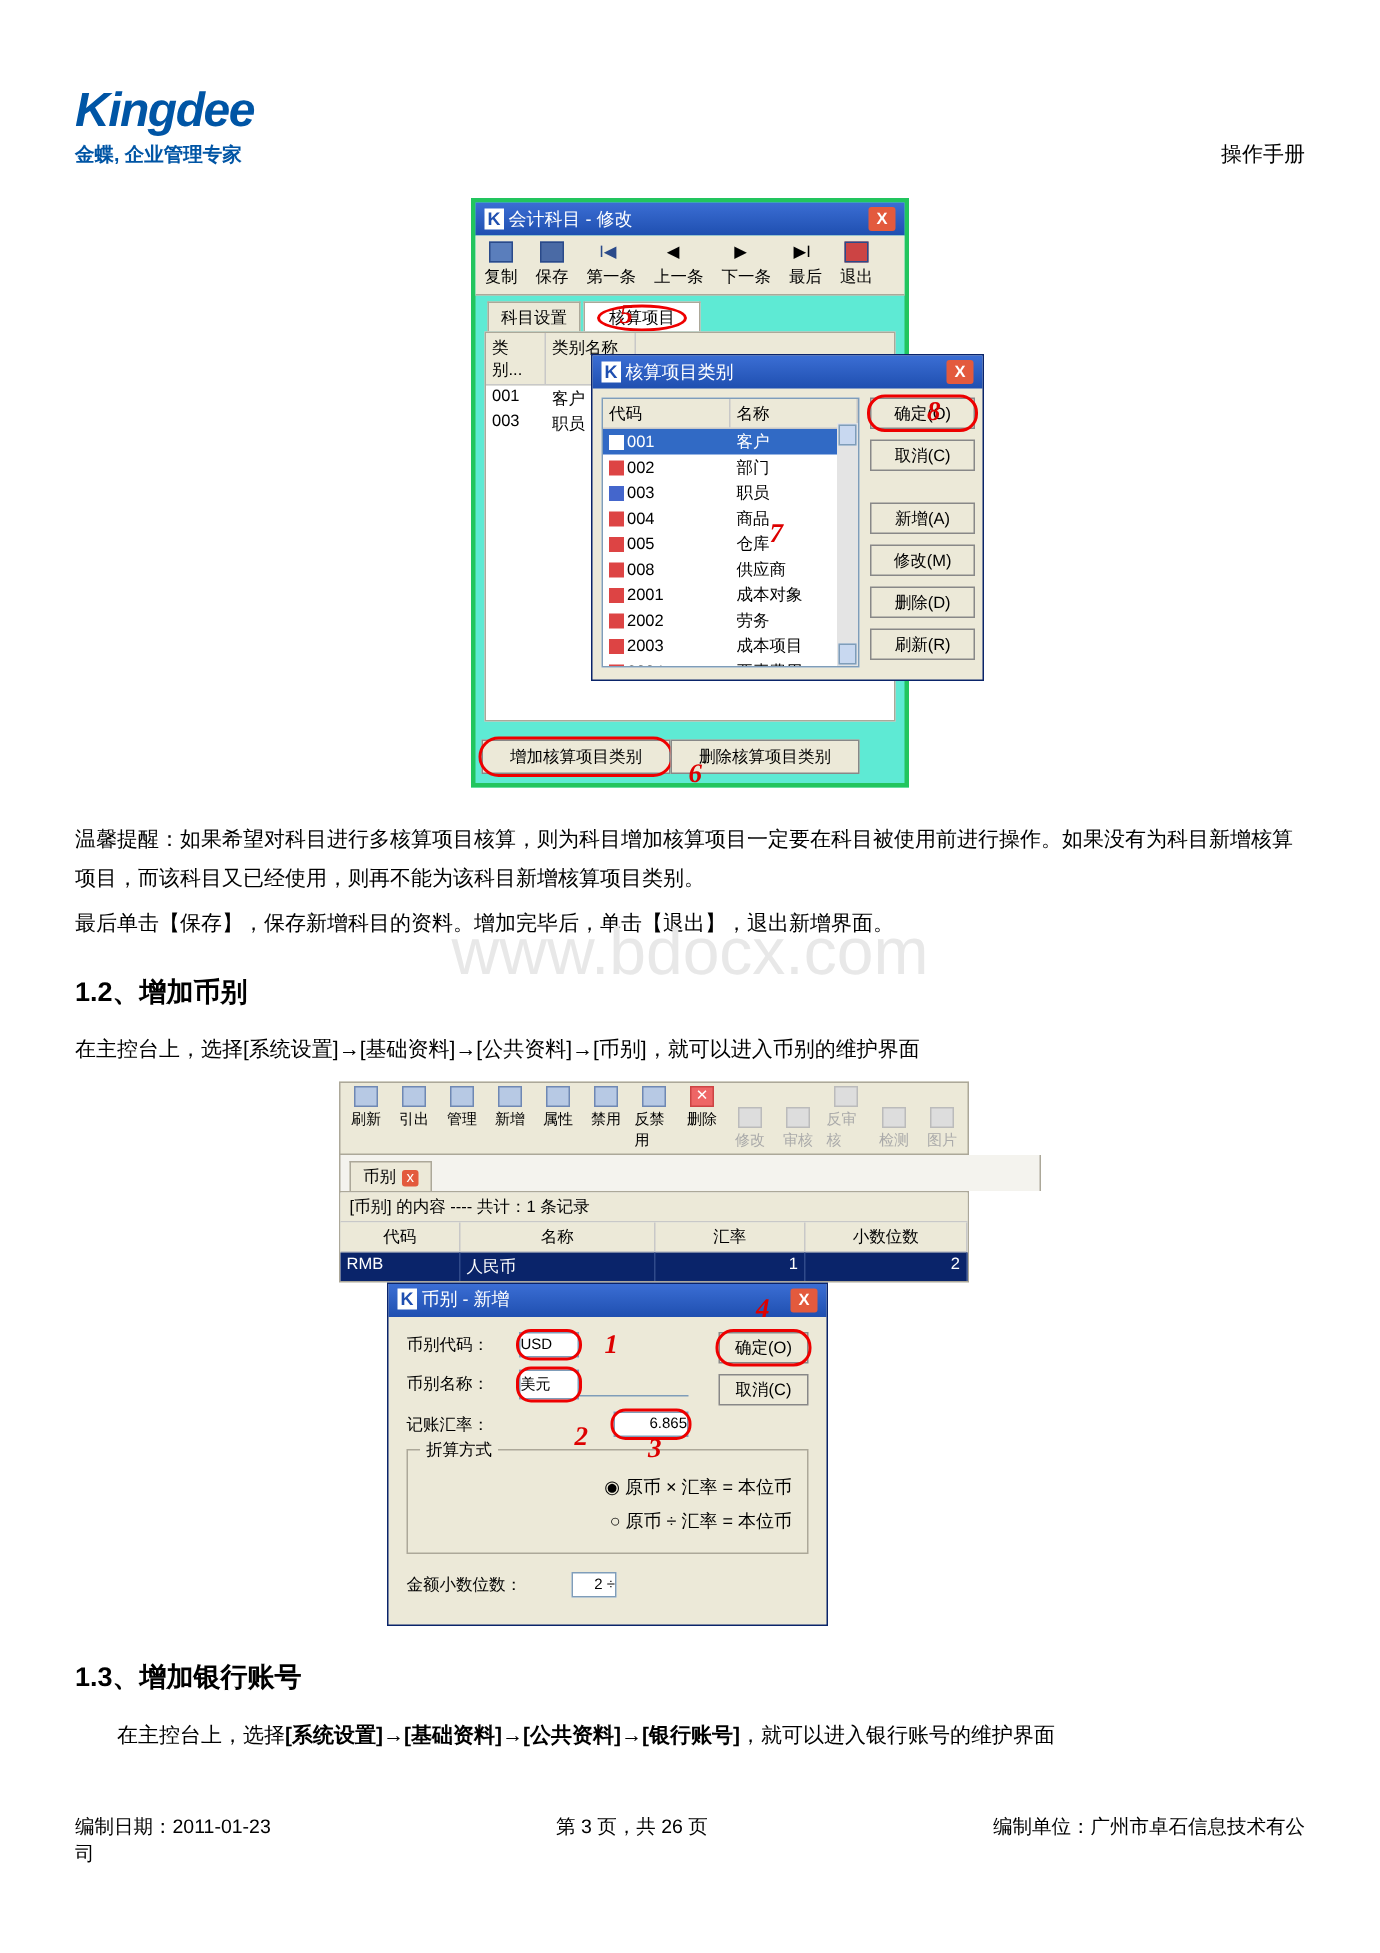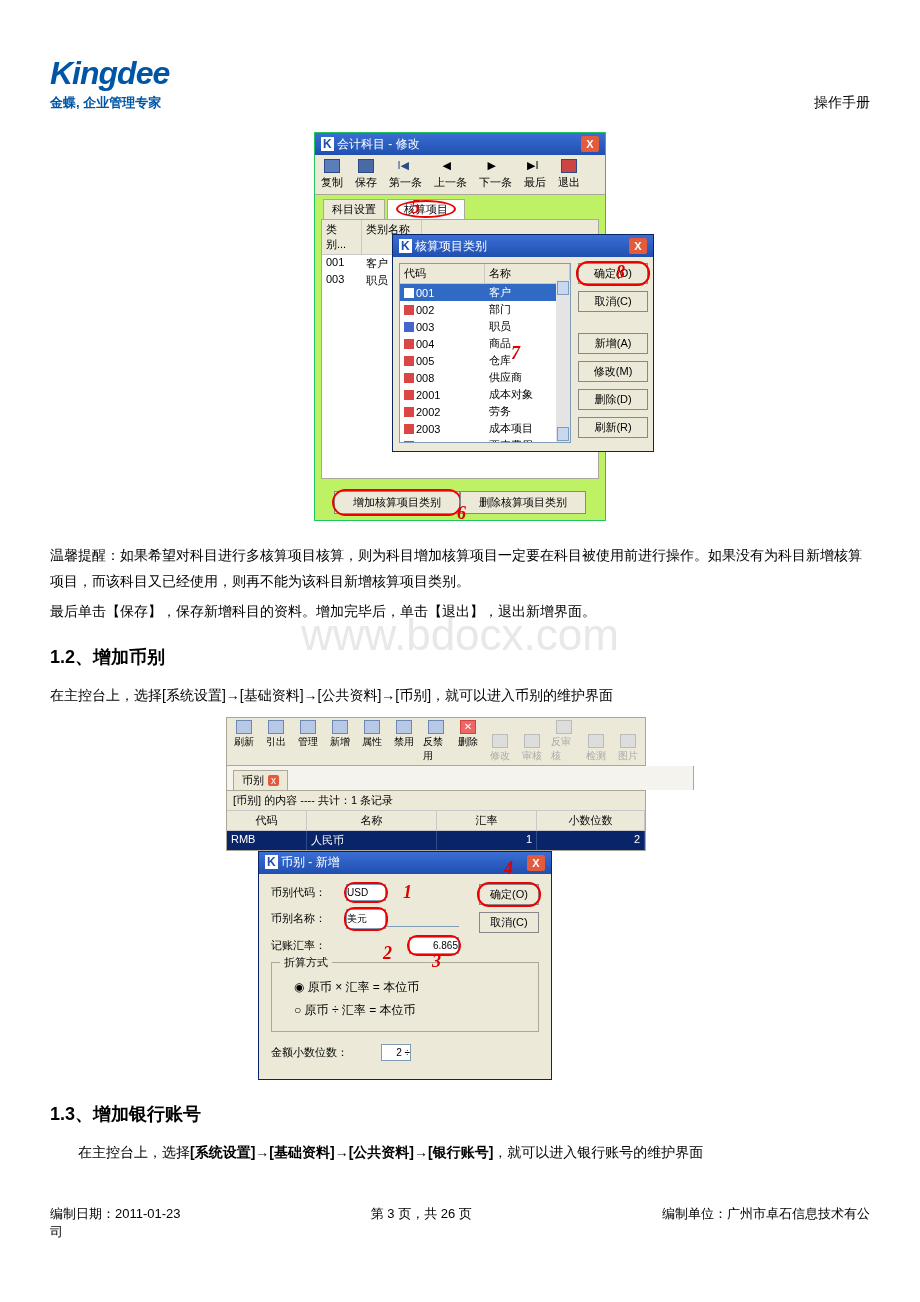--- a/index.html
+++ b/index.html
@@ -11,21 +11,21 @@
     .logo-block { }
     .logo-text { font-family: Arial, sans-serif; font-weight: bold; font-style: italic; font-size: 32px; color: #0055a5; letter-spacing: -1px; }
     .logo-sub { font-size: 13px; color: #0055a5; font-weight: bold; margin-top: 2px; }
     .header-right { font-size: 14px; color: #000; }
     
     .watermark { position: absolute; top: 610px; left: 0; right: 0; text-align: center; font-size: 44px; color: #e8e8e8; font-family: Arial; z-index: 0; pointer-events: none; }
     
     .fig-wrap { text-align: center; margin: 8px 0 22px 0; }
     
     
-    .win1 { display: inline-block; width: 292px; background: #bef264; border: 1px solid #22c55e; text-align: left; font-size: 11px; position: relative; }
+    .win1 { display: inline-block; width: 292px; background: #5eead4; border: 3px solid #22c55e; text-align: left; font-size: 11px; position: relative; }
     .titlebar { background: linear-gradient(to bottom, #3b6ed4, #1f4fb0); color: #fff; height: 22px; padding: 3px 6px; display: flex; align-items: center; justify-content: space-between; font-size: 12px; }
     .titlebar .closex { background: #e35a3d; color: #fff; width: 18px; height: 16px; text-align: center; border-radius: 2px; font-family: Arial; font-size: 11px; line-height: 16px; font-weight: bold; }
     .tb { background: #ece9d8; border-bottom: 1px solid #aca899; padding: 4px 6px; display: flex; gap: 12px; }
     .tbitem { display: flex; flex-direction: column; align-items: center; font-size: 11px; gap: 2px; }
     .tbico { width: 16px; height: 14px; background: #5a7ebc; border: 1px solid #2a4a8a; }
     .tabrow { padding: 4px 8px 0 8px; }
     .tab { display: inline-block; padding: 2px 8px; background: #ece9d8; border: 1px solid #aca899; border-bottom: none; font-size: 11px; margin-right: -1px; }
     .tab.active { background: #fff; }
     .tab-ellipse { border: 2px solid #e00; border-radius: 50%; padding: 1px 6px; }
     .ann { position: absolute; color: #d00; font-family: "Times New Roman"; font-style: italic; font-size: 18px; font-weight: bold; z-index: 10; }
@@ -40,21 +40,21 @@
     .sub-list .row div { flex: 1; padding: 1px 4px; display: flex; align-items: center; gap: 2px;}
     .sub-list .row.sel { background: #316ac5; color: #fff; }
     .mini-ico { width: 10px; height: 10px; background: #d44; display: inline-block; }
     .sub-btns { display: inline-block; vertical-align: top; margin: 6px 4px; width: 70px; }
     .btn { background: #ece9d8; border: 1px solid #888; padding: 2px 0; font-size: 11px; text-align: center; margin-bottom: 7px; cursor: pointer; }
     .btn.circled { position: relative; }
     .btn.circled::after { content:""; position:absolute; left:-3px; top:-3px; right:-3px; bottom:-3px; border:2px solid #e00; border-radius: 12px; pointer-events:none; }
     .scrollv { position:absolute; right:0; top:16px; bottom:0; width:14px; background:#e4e4e4; }
     .scrollv .th { position:absolute; left:1px; right:1px; bottom:1px; height:14px; background:#c8d8f0; border:1px solid #7f9db9; }
     .scrollv .tt { position:absolute; left:1px; right:1px; top:1px; height:14px; background:#c8d8f0; border:1px solid #7f9db9; }
-    .bottom-btns { display: flex; justify-content: center; padding: 6px 4px; }
+    .bottom-btns { display: flex; justify-content: flex-start; padding: 6px 4px; }
     .lgbtn { background: #ece9d8; border: 1px solid #888; padding: 3px 18px; font-size: 11px; position: relative; }
     .lgbtn.circled::after { content:""; position:absolute; left:-3px; top:-3px; right:-3px; bottom:-3px; border:2px solid #e00; border-radius: 14px; pointer-events:none; }
     
     .para { font-size: 14px; color: #000; line-height: 1.85; margin-bottom: 4px; }
     
     .h2 { font-size: 18px; font-weight: bold; font-family: Arial, "SimHei"; margin: 20px 0 14px 0; }
     
     
     .win2wrap { display: inline-block; text-align: left; font-size: 11px; position: relative; }
     .tb2 { background: #ece9d8; border: 1px solid #aca899; padding: 2px 4px; display: flex; gap: 6px; }
@@ -74,21 +74,21 @@
     
     .win3 { width: 294px; background:#ece9d8; border:1px solid #0a246a; margin-top:0; position:relative; }
     .win3 .body { padding: 10px 12px; position:relative; }
     .frow { display:flex; align-items:center; margin-bottom:8px; position:relative; }
     .flabel { width: 75px; font-size:11px; }
     .finput { background:#fff; border:1px solid #7f9db9; font-size:10px; padding:2px 0; }
     .finput.circled { position:relative; }
     .finput.circled::after { content:""; position:absolute; left:-3px; top:-3px; right:-3px; bottom:-3px; border:2px solid #e00; border-radius: 10px; pointer-events:none; }
     .group { border:1px solid #aca899; padding:10px 10px 6px 10px; margin-top:6px; position:relative; }
     .glabel { position:absolute; top:-8px; left:8px; background:#ece9d8; padding:0 4px; font-size:11px; }
-    .radio-row { font-size:12px; margin: 6px 12px; }
+    .radio-row { font-size:12px; margin: 6px 0; text-align: right; }
     .side-btns { position:absolute; right:12px; top:10px; width:60px; }
     
     .footer { display: flex; justify-content: space-between; font-size: 13px; margin-top: 40px; }
   </style>
 </head>
 <body>
 
 <div class="page">
 
   <div class="header">

